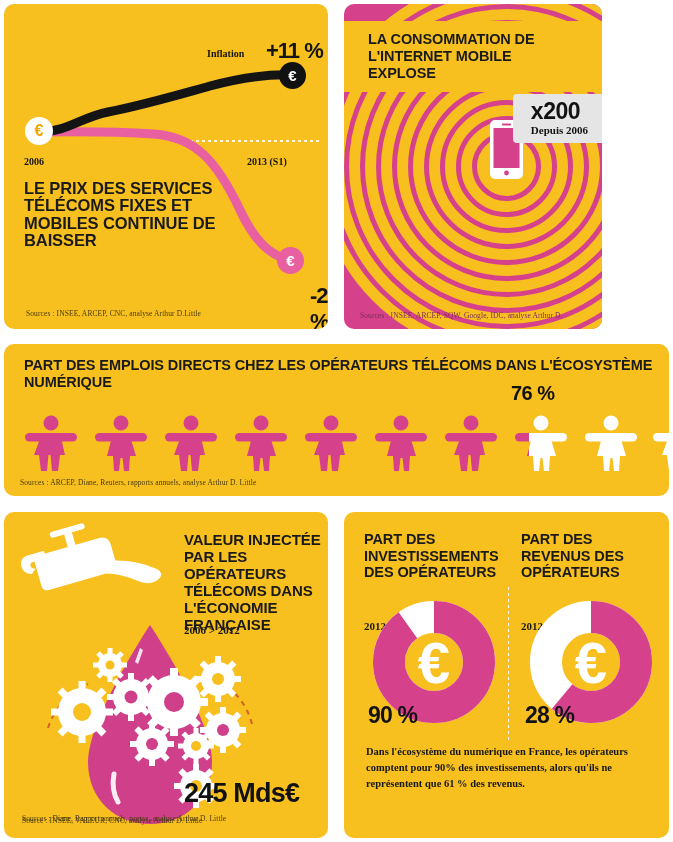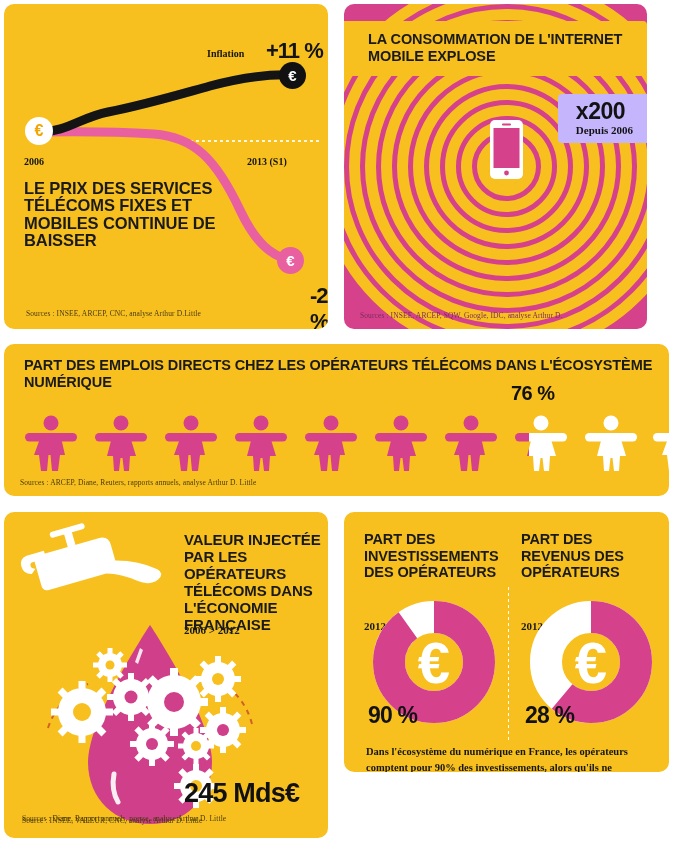--- a/index.html
+++ b/index.html
@@ -50,24 +50,24 @@
   #lbl-services { left:203px; top:250px; font-size:9.5px; line-height:1.25; width:52px; }
   #lbl-minus22 { left:258px; top:279px; font-size:22px; font-weight:bold; font-family:"Liberation Sans",sans-serif; letter-spacing:-1px;margin-left:48px; }
   #src-price { left:22px; top:305px; }
 
   .euro-dot { position:absolute; border-radius:50%; display:flex; align-items:center; justify-content:center; font-weight:bold; }
   #dot-start { left:21px; top:113px; width:28px; height:28px; background:#ffffff; color:#f0a500; font-size:16px; }
   #dot-infl  { left:275px; top:58px;  width:27px; height:27px; background:#111111; color:#ffffff; font-size:15px; }
   #dot-serv  { left:273px; top:243px; width:27px; height:27px; background:#e8609f; color:#ffffff; font-size:15px; }
 
   
-  #panel-spiral { left:344px; top:4px; width:303px; height:325px; background:#d6418c; }
+  #panel-spiral { left:344px; top:4px; width:258px; height:325px; background:#d6418c; }
   #spiral-title-box { position:absolute; left:0px; top:17px; background:#f7c01f; padding:10px 24px 11px 24px; border-radius:0 4px 4px 0; }
   #spiral-title-box .headline { font-size:14.5px; line-height:1.16; }
-  #x200-box { position:absolute; right:0px; top:90px; background:#c4b5fd; padding:6px 14px 7px 18px; border-radius:4px 0 0 4px; }
+  #x200-box { position:absolute; right:0px; top:90px; background:#e5e5e5; padding:6px 14px 7px 18px; border-radius:4px 0 0 4px; }
   #x200-val { font-size:23px; font-weight:bold; color:#121212; letter-spacing:-0.5px; line-height:1; }
   #x200-sub { font-size:11px; font-weight:bold; color:#121212; font-family:"Liberation Serif",serif; margin-top:1px; }
   #src-spiral { left:16px; top:307px; color:#7c2c58; }
 
   
   #panel-people { left:4px; top:344px; width:665px; height:152px; }
   #people-title { position:absolute; left:20px; top:13px; font-size:14.5px; line-height:1.16; }
   #people-sub { position:absolute; left:20px; top:51px; font-size:10.5px; }
   #pct76 { position:absolute; left:507px; top:38px; font-size:20px; font-weight:bold; color:#111; letter-spacing:-0.5px; }
   #src-people { left:20px; top:478px; }
@@ -75,21 +75,21 @@
   .person { position:absolute; top:0; width:58px; height:58px; }
 
   
   #panel-drop { left:4px; top:512px; width:324px; height:326px; }
   #drop-title { position:absolute; left:180px; top:20px; font-size:15px; line-height:1.13; width:145px; }
   #drop-years { position:absolute; left:180px; top:112px; font-size:11px; font-weight:bold; color:#1a1a1a; font-family:"Liberation Serif",serif; }
   #drop-value { position:absolute; left:180px; top:266px; font-size:27px; font-weight:bold; color:#111; letter-spacing:-0.8px; }
   #src-drop { left:22px; top:814px; }
 
   
-  #panel-donuts { left:344px; top:512px; width:325px; height:260px; }
+  #panel-donuts { left:344px; top:512px; width:325px; height:326px; }
   #donut-title-a { position:absolute; left:20px; top:19px; font-size:14.5px; line-height:1.14; width:140px; }
   #donut-title-b { position:absolute; left:177px; top:19px; font-size:14.5px; line-height:1.14; width:140px; }
   .donut-year { font-size:11px; font-weight:bold; color:#1a1a1a; font-family:"Liberation Serif",serif; position:absolute;margin-top:44px; }
   #yr-a { left:20px; top:64px; }
   #yr-b { left:177px; top:64px; }
   .donut-pct { position:absolute; font-size:23px; font-weight:bold; color:#121212; letter-spacing:-0.8px; }
   #pct-a { left:24px; top:190px; }
   #pct-b { left:181px; top:190px; }
   #donut-divider { position:absolute; left:164px; top:75px; width:1px; height:153px;
       background:repeating-linear-gradient(to bottom,#ffffff 0 3px,transparent 3px 6px); }

